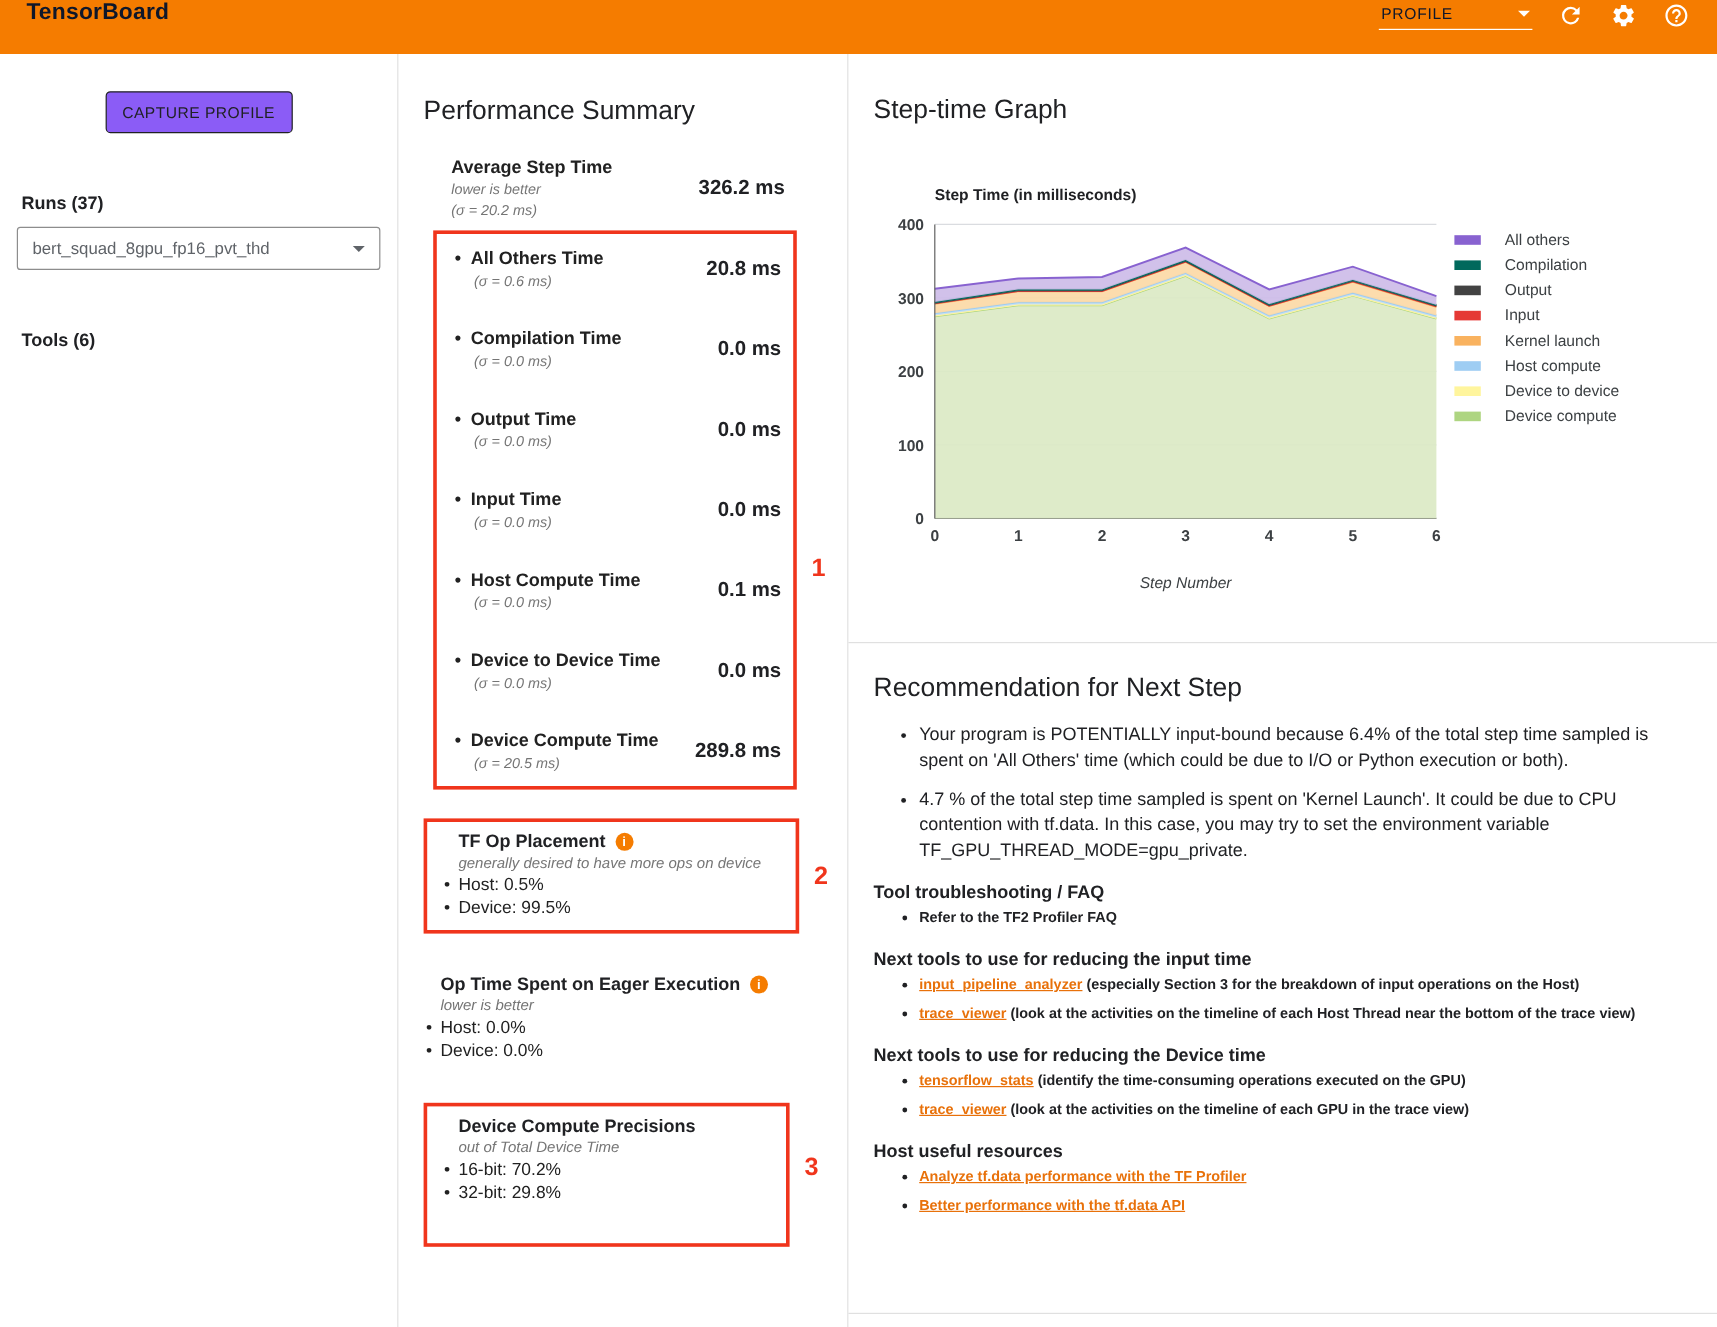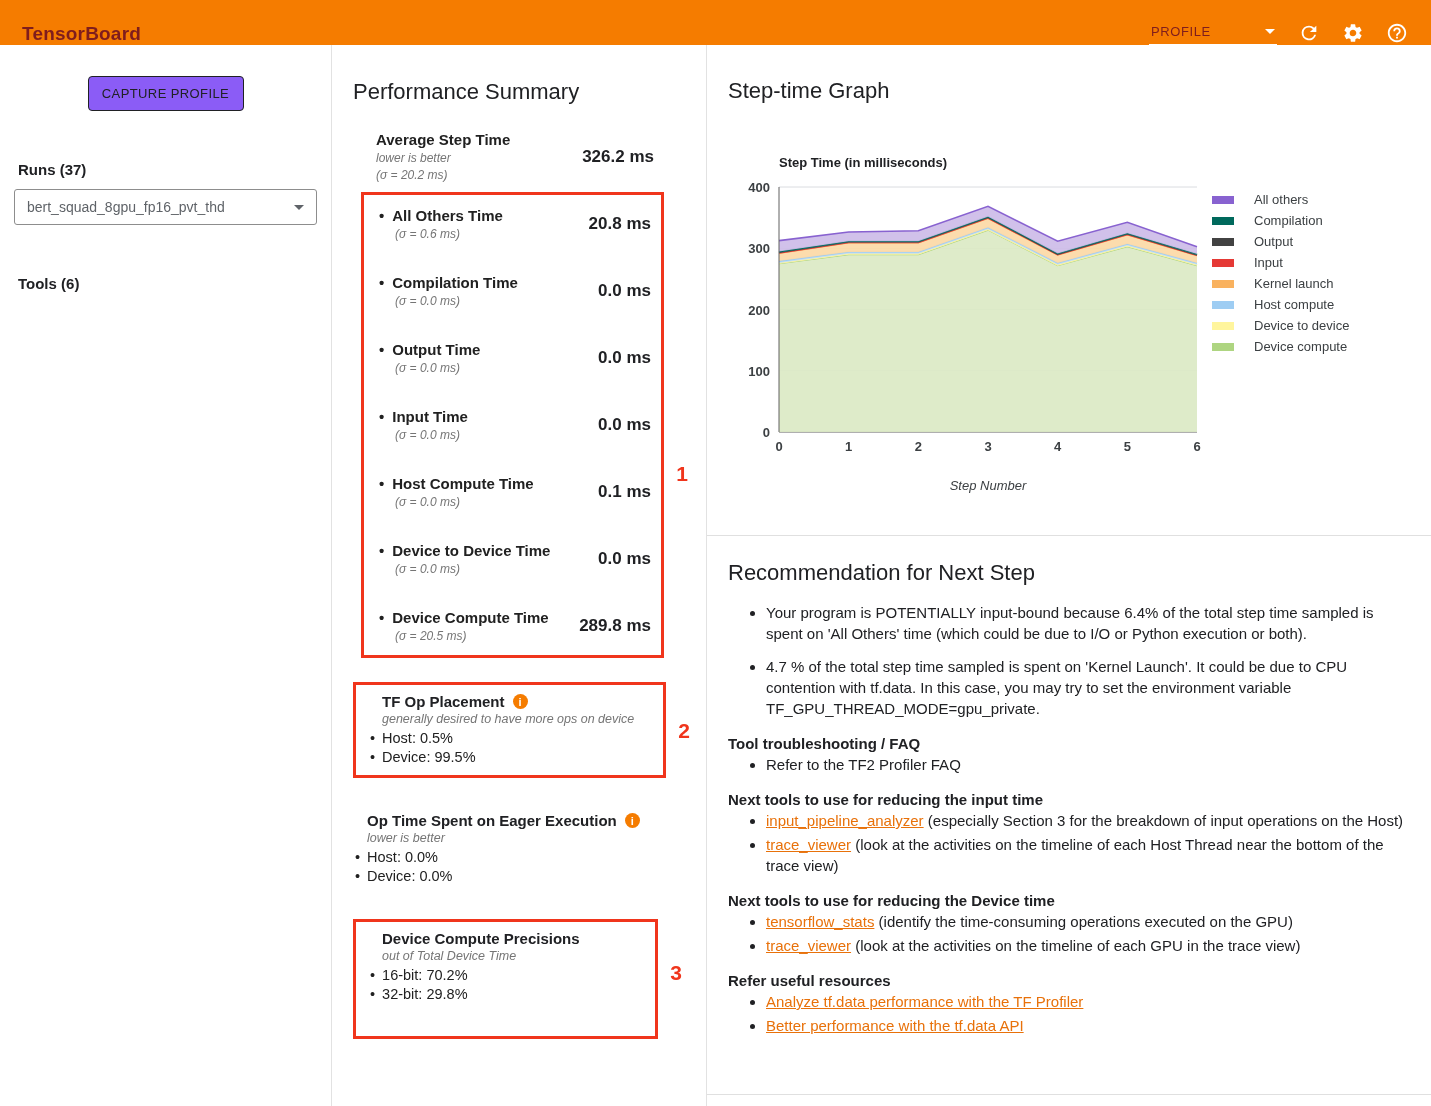--- a/index.html
+++ b/index.html
@@ -1,21 +1,21 @@
 <!DOCTYPE html>
 <html><head>
 <meta charset="utf-8">
 <style>
   * { margin:0; padding:0; box-sizing:border-box; }
   html,body { width:1431px; height:1106px; overflow:hidden; background:#fff;
     font-family:"Liberation Sans", sans-serif; color:#202124; }
 
   
-  .header { height:45px; background:#f57c00; display:flex; align-items:flex-end;
-    padding:0 22px; color:#7f1d1d; }
+  .header { height:45px; background:#f57c00; display:flex; align-items:flex-start;
+    padding:0 22px; color:#0f172a; }
   .app-title { font-size:19px; font-weight:bold; letter-spacing:0.2px; }
   .header-right { margin-left:auto; display:flex; align-items:center; gap:20px; }
   .dash-select { display:flex; align-items:center; justify-content:space-between;
     width:128px; border-bottom:1px solid #fff; padding:4px 2px 5px 2px;
     font-size:13px; letter-spacing:0.6px; cursor:pointer; }
   .caret-white { width:0; height:0; border-left:5px solid transparent;
     border-right:5px solid transparent; border-top:5px solid #fff; }
   .hicon { width:24px; height:24px; display:flex; align-items:center; justify-content:center; cursor:pointer; }
 
   
@@ -77,21 +77,21 @@
   .legend { position:absolute; left:505px; top:144px; }
   .legend-item { display:flex; align-items:center; height:21px;gap:12px; }
   .legend-swatch { width:22px; height:8px; margin-right:8px; display:inline-block; }
   .legend-label { font-size:13px; color:#3c4043; }
 
   
   .rec-card { height:559px; border-bottom:1px solid #e0e0e0; padding:24px 26px 0 21px; }
   .rec-bullets { margin:16px 0 0 22px; padding-left:16px; }
   .rec-bullets li { font-size:15px; line-height:21px; margin-bottom:12px; }
   .rec-list { margin:2px 0 0 22px; padding-left:16px; }
-  .rec-list li { font-size:15px; line-height:21px; margin-bottom:3px; }
+  .rec-list li { font-size:12px; line-height:21px; margin-bottom:3px;font-weight:bold; }
   .rec-heading { font-size:15px; font-weight:bold; margin-top:16px; }
   .rec-link { color:#e8710a; text-decoration:underline; cursor:pointer; }
 </style>
 </head>
 <body>
 
 <div class="header">
   <div class="app-title">TensorBoard</div>
   <div class="header-right">
     <div class="dash-select">
@@ -338,20 +338,20 @@
         <li><a class="rec-link" href="#">input_pipeline_analyzer</a><span> (especially Section 3 for the breakdown of input operations on the Host)</span></li>
         <li><a class="rec-link" href="#">trace_viewer</a><span> (look at the activities on the timeline of each Host Thread near the bottom of the trace view)</span></li>
       </ul>
 
       <div class="rec-heading">Next tools to use for reducing the Device time</div>
       <ul class="rec-list">
         <li><a class="rec-link" href="#">tensorflow_stats</a><span> (identify the time-consuming operations executed on the GPU)</span></li>
         <li><a class="rec-link" href="#">trace_viewer</a><span> (look at the activities on the timeline of each GPU in the trace view)</span></li>
       </ul>
 
-      <div class="rec-heading">Refer useful resources</div>
+      <div class="rec-heading">Host useful resources</div>
       <ul class="rec-list">
         <li><a class="rec-link" href="#">Analyze tf.data performance with the TF Profiler</a><span></span></li>
         <li><a class="rec-link" href="#">Better performance with the tf.data API</a><span></span></li>
       </ul>
     </div>
   </section>
 </div>
 
 </body></html>

